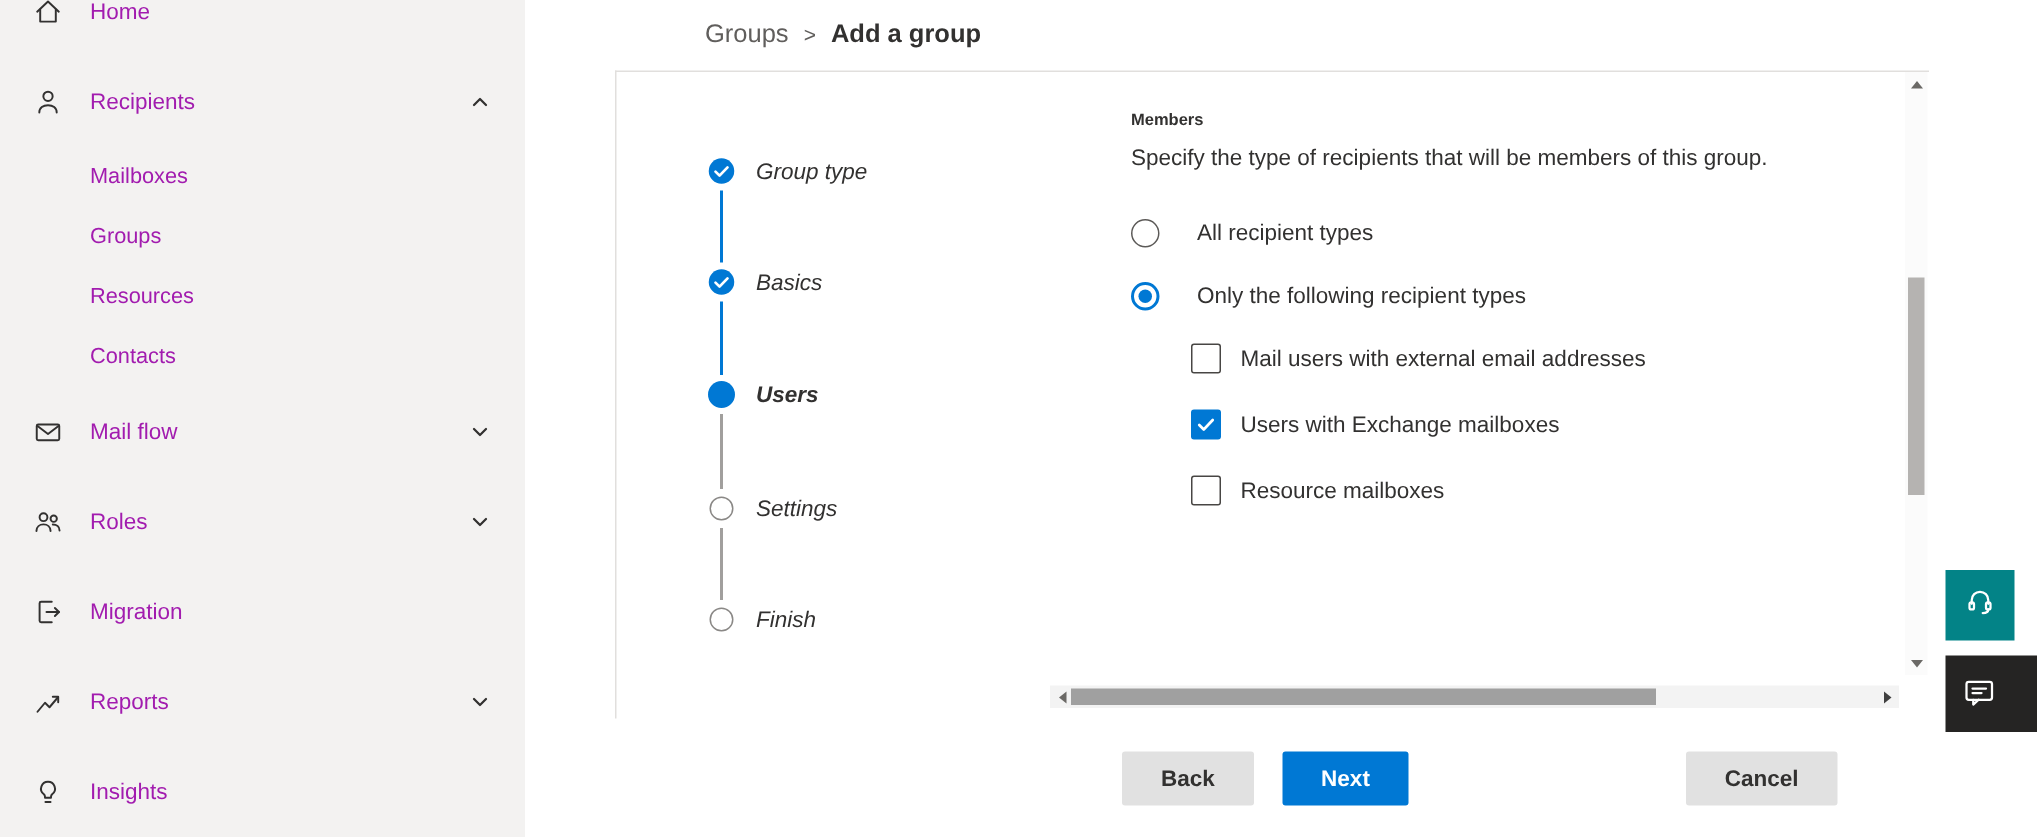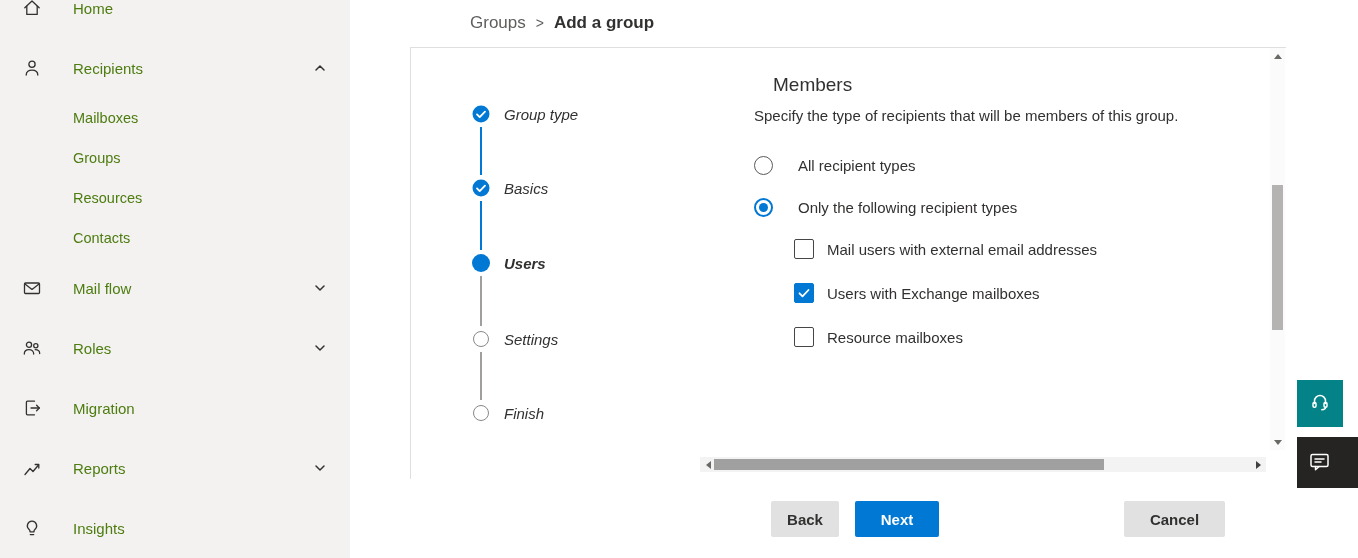--- a/index.html
+++ b/index.html
@@ -5,21 +5,21 @@
   * { margin:0; padding:0; box-sizing:border-box; }
   html,body { width:1358px; height:558px; overflow:hidden; }
   body {
     font-family:"Liberation Sans", sans-serif;
     color:#323130; background:#ffffff; position:relative;
   }
   
   .sidebar { position:absolute; left:0; top:0; width:350px; height:558px; background:#f3f2f1; }
   .nav-item { position:absolute; left:0; width:350px; height:40px; cursor:pointer; }
   .nav-item .ic { position:absolute; left:22px; top:10px; width:20px; height:20px; }
-  .nav-item .lbl { position:absolute; left:60px; top:50%; transform:translateY(-50%); font-size:15px; color:#4d7c0f; white-space:nowrap;margin-left:13px; }
+  .nav-item .lbl { position:absolute; left:60px; top:50%; transform:translateY(-50%); font-size:15px; color:#a21caf; white-space:nowrap; }
   .nav-item .chev { position:absolute; left:312px; top:12px; width:16px; height:16px; }
   .nav-child .lbl { font-size:14.5px; }
   svg.outline { stroke:#323130; fill:none; stroke-width:1.3; stroke-linecap:round; stroke-linejoin:round; }
   
   .breadcrumb { position:absolute; left:470px; top:13px; display:flex; align-items:center; gap:10px; font-size:17px; }
   .crumb-parent { color:#605e5c; cursor:pointer; }
   .crumb-sep { color:#605e5c; font-size:14px; }
   .crumb-current { font-weight:bold; color:#323130; }
   
   .panel-top-border { position:absolute; left:410px; top:47px; width:876px; height:1px; background:#e1dfdd; }
@@ -30,21 +30,21 @@
   .circle-current { width:18px; height:18px; flex:0 0 18px; border-radius:50%; background:#0078d4; }
   .circle-upcoming { width:16px; height:16px; flex:0 0 16px; margin:0 1px; border-radius:50%; background:#fff; border:1.5px solid #8a8886; }
   .step-label { font-size:15px; color:#323130; white-space:nowrap;font-style:italic; }
   .step-label.current { font-weight:bold; }
   .connector { position:absolute; left:480px; width:2px; }
   .connector.done { background:#0078d4; }
   .connector.todo { background:#a19f9d; }
   
   .content-viewport { position:absolute; left:701px; top:48px; width:568px; height:402px; overflow:hidden; background:#fff; }
   .content-inner { position:absolute; left:53px; top:26px; width:490px; }
-  .members-title { font-size:19px; font-weight:normal; color:#323130; margin-bottom:8px;margin-left:19px; }
+  .members-title { font-size:11px; font-weight:bold; color:#323130; margin-bottom:8px; }
   .members-desc { font-size:15px; line-height:24px; width:455px; margin-bottom:22px; color:#323130; }
   .choice-row { display:flex; align-items:center; gap:25px; height:30px; margin-bottom:12px; font-size:15px; cursor:pointer; }
   .radio { width:19px; height:19px; flex:0 0 19px; border-radius:50%; border:1.5px solid #5c5a58; background:#fff; position:relative; }
   .radio.selected { border:2px solid #0078d4; }
   .radio.selected::after { content:""; position:absolute; inset:3px; border-radius:50%; background:#0078d4; }
   .checkbox-list { margin-left:40px; }
   .check-row { display:flex; align-items:center; gap:13px; height:30px; margin-bottom:14px; font-size:15px; cursor:pointer; }
   .checkbox { width:20px; height:20px; flex:0 0 20px; border:1.5px solid #484644; border-radius:2px; background:#fff; display:flex; align-items:center; justify-content:center; }
   .checkbox.checked { background:#0078d4; border-color:#0078d4; }
   
@@ -277,21 +277,21 @@
 <div class="h-scrollbar">
   <div class="h-arrow" style="left:0">
       <span class="tri-left"></span>
     </div>
   <div class="h-thumb"></div>
   <div class="h-arrow" style="right:0">
       <span class="tri-right"></span>
     </div>
 </div>
 
-<button class="btn btn-default" style="left:771px;width:68px">Back</button>
+<button class="btn btn-default" style="left:748px;width:88px">Back</button>
 <button class="btn btn-primary" style="left:855px;width:84px">Next</button>
 <button class="btn btn-default" style="left:1124px;width:101px">Cancel</button>
 
 <div class="help-fab">
   <span>
     <svg class="white-outline" width="22" height="22" viewBox="0 0 22 22">
         <path d="M5.5 12.5V10a5.5 5.5 0 0 1 11 0v2.5"></path>
         <rect x="4" y="11.5" width="3" height="4.8" rx="1.2"></rect>
         <rect x="15" y="11.5" width="3" height="4.8" rx="1.2"></rect>
         <path d="M16.5 16.3c0 1.6-1.7 2.4-3.7 2.4"></path>

